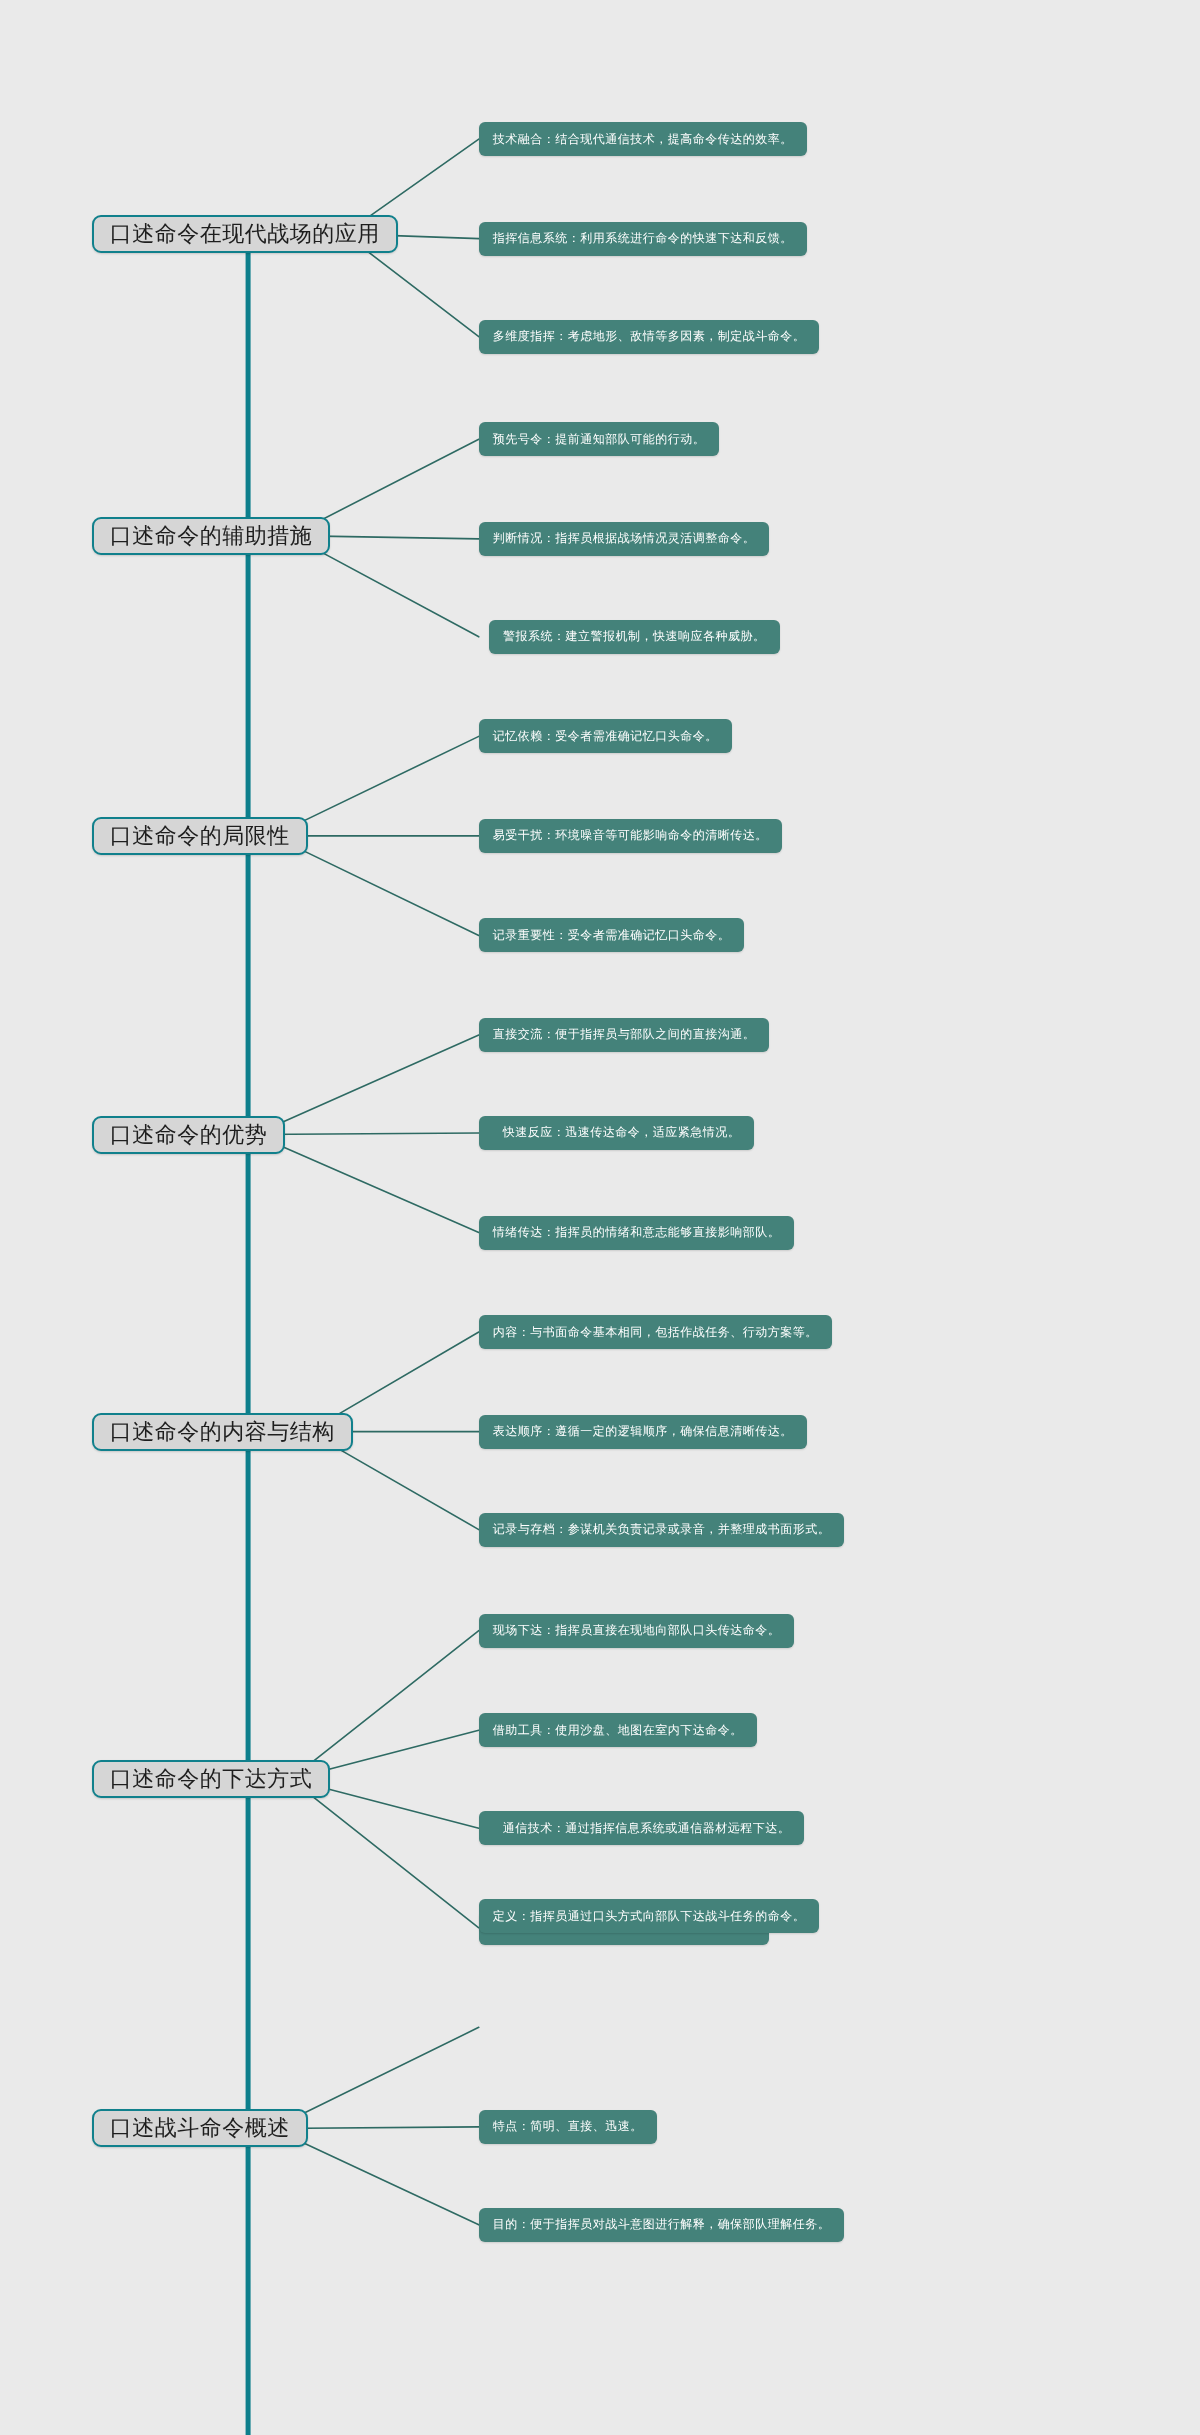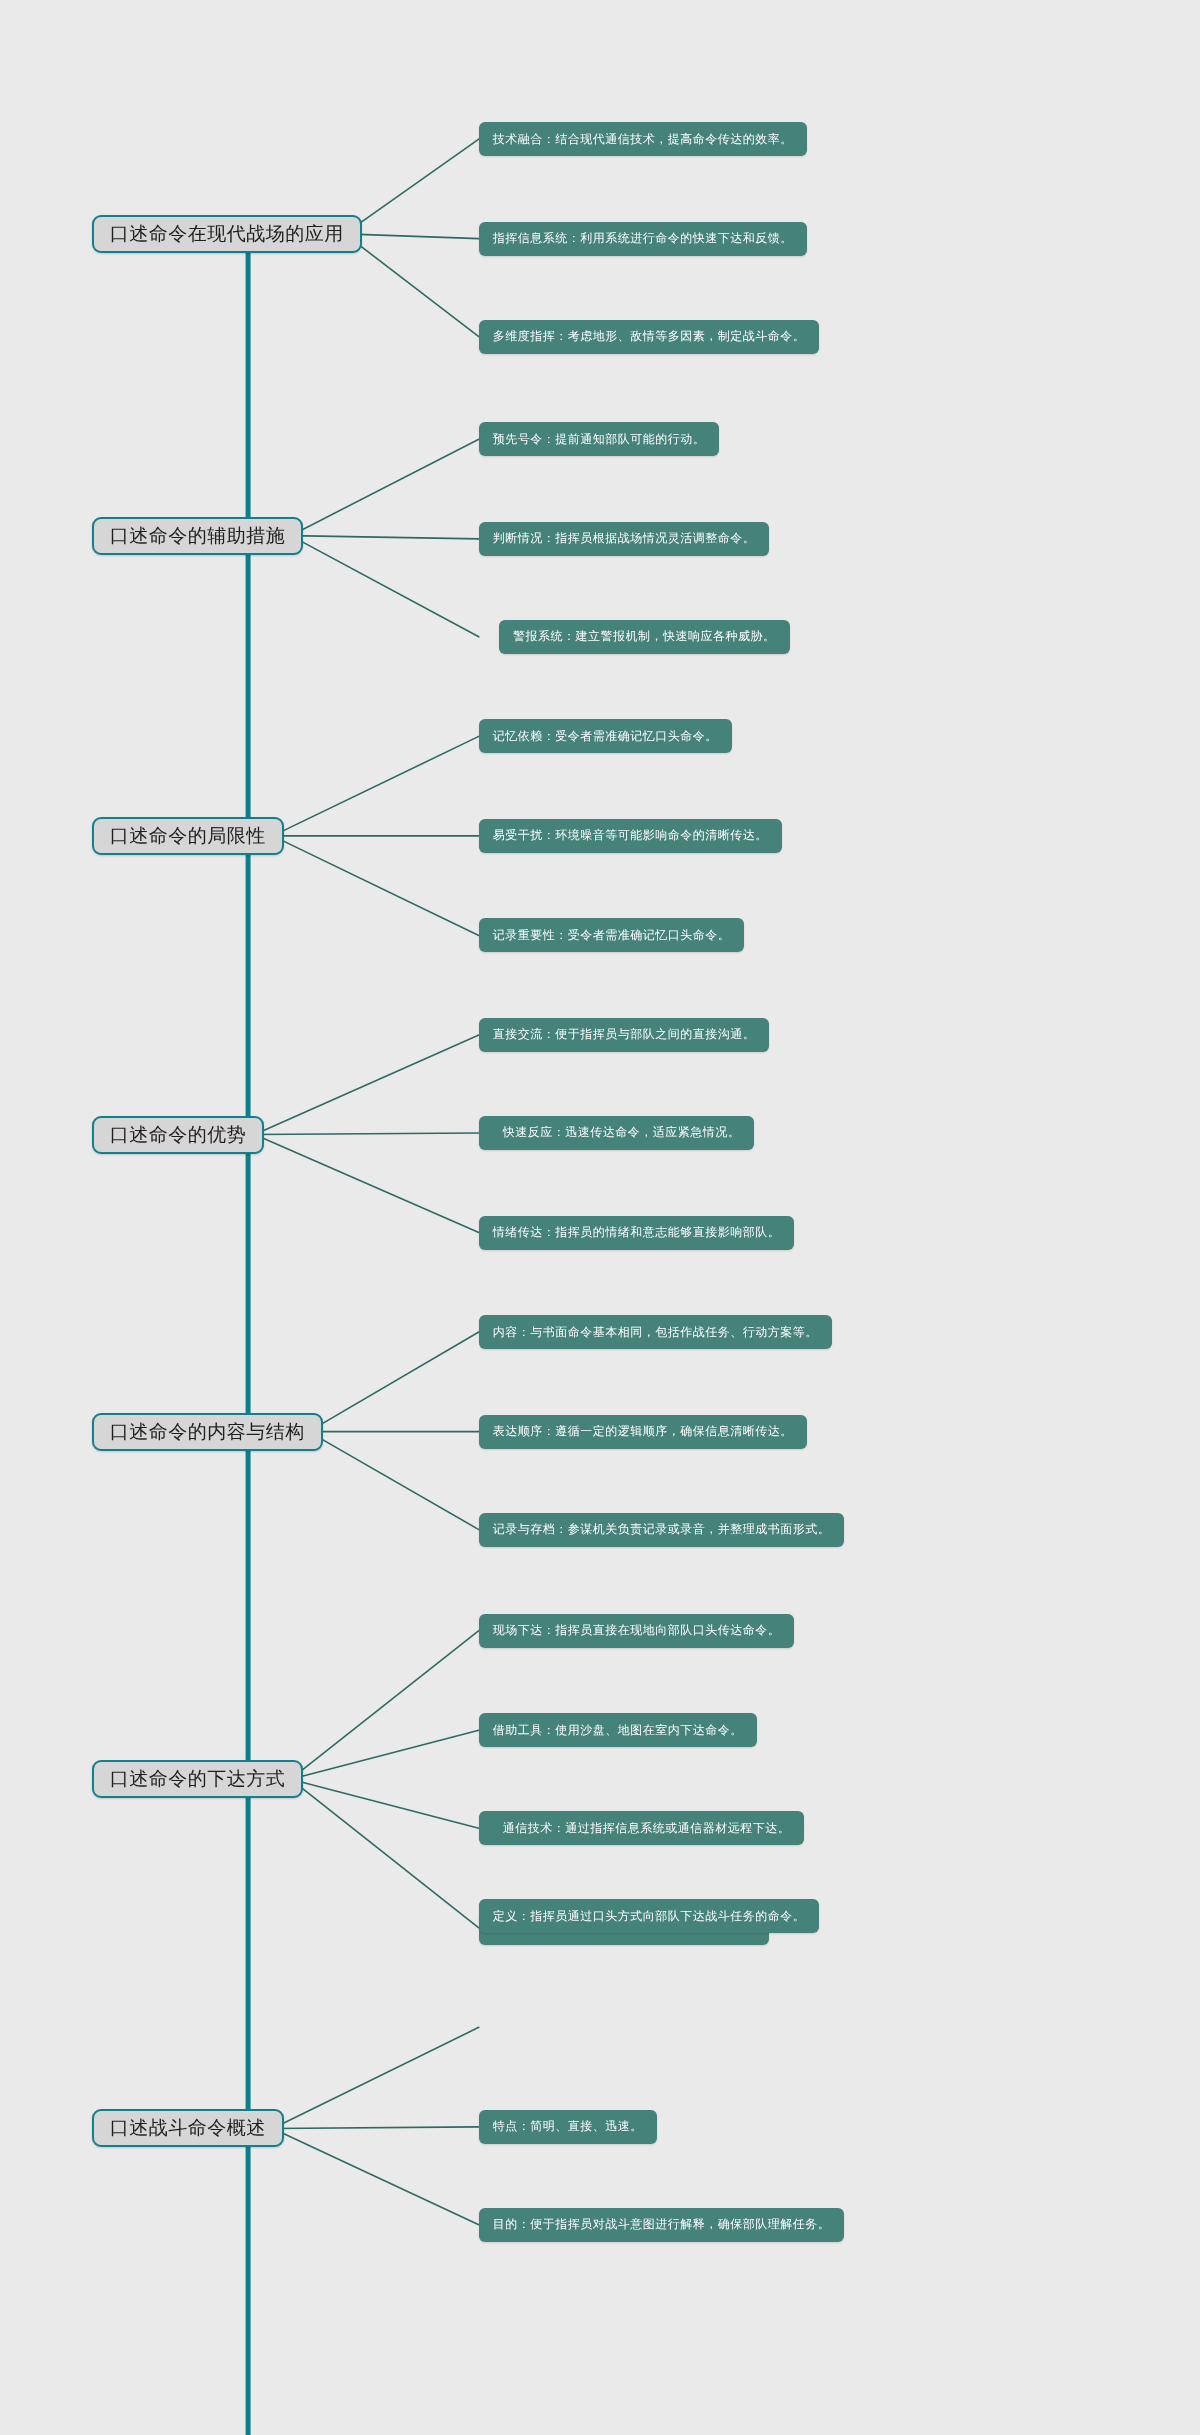--- a/index.html
+++ b/index.html
@@ -34,21 +34,21 @@
     align-items: center;
     white-space: nowrap;
     letter-spacing: 0.5px;
   }
   
   .node.branch {
     background: #d6d6d6;
     border: 2.5px solid #10808c;
     border-radius: 9px;
     color: #1e1e1e;
-    font-size: 19px;
+    font-size: 22px;
     padding: 0 16px;
     height: 38px;
     box-shadow: 0 1px 2px rgba(0,0,0,0.15);
   }
   
   .node.leaf {
     background: #44827a;
     border-radius: 6px;
     color: #ffffff;
     font-size: 12px;
@@ -105,21 +105,21 @@
       </div>
       <div class="node branch" style="left: 91.6483px; top: 516.668px;">
         <span>口述命令的辅助措施</span>
       </div>
       <div class="node leaf" style="left: 478.783px; top: 422.28px;">
         <span>预先号令：提前通知部队可能的行动。</span>
       </div>
       <div class="node leaf" style="left: 478.783px; top: 521.829px;">
         <span>判断情况：指挥员根据战场情况灵活调整命令。</span>
       </div>
-      <div class="node leaf" style="left: 499px; top: 619.798px;">
+      <div class="node leaf" style="left: 489px; top: 619.798px;">
         <span>警报系统：建立警报机制，快速响应各种威胁。</span>
       </div>
       <div class="node branch" style="left: 91.6483px; top: 816.896px;">
         <span>口述命令的局限性</span>
       </div>
       <div class="node leaf" style="left: 478.783px; top: 719.347px;">
         <span>记忆依赖：受令者需准确记忆口头命令。</span>
       </div>
       <div class="node leaf" style="left: 478.783px; top: 818.896px;">
         <span>易受干扰：环境噪音等可能影响命令的清晰传达。</span>

